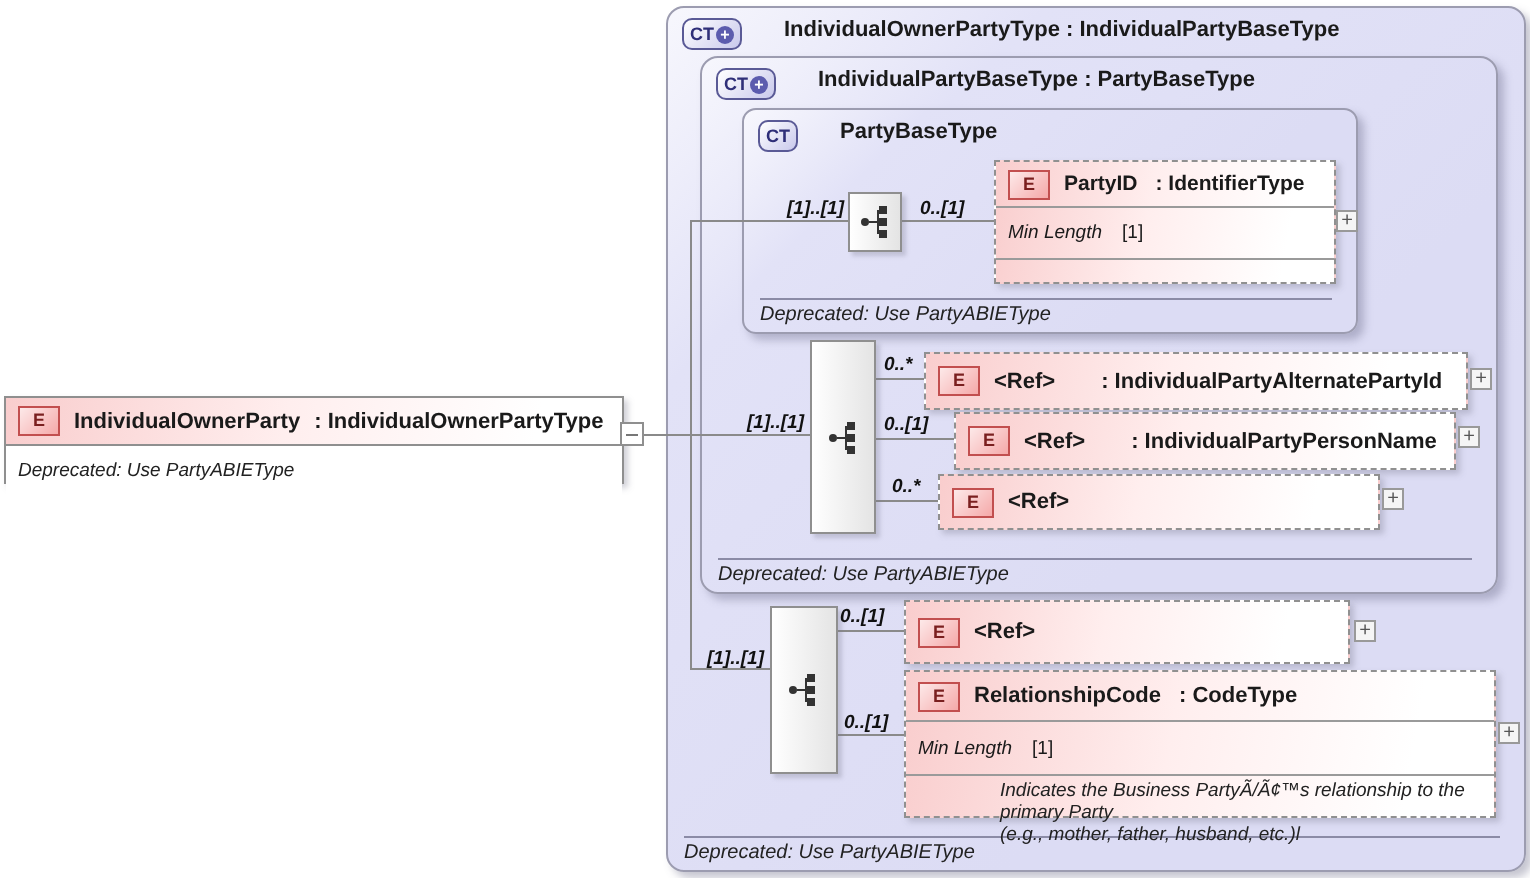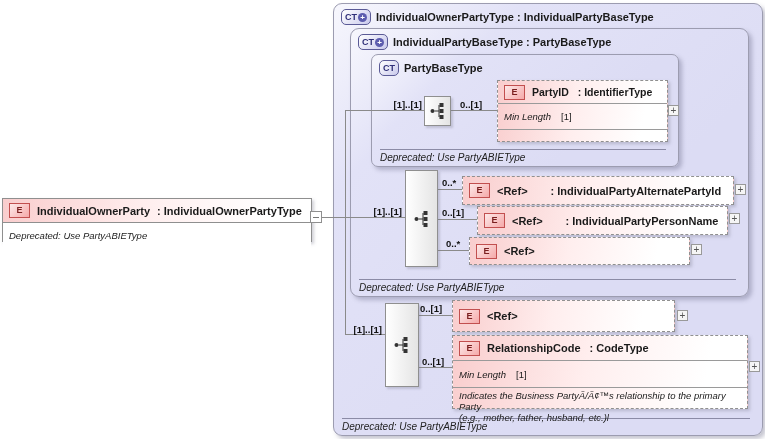--- a/index.html
+++ b/index.html
@@ -7,21 +7,21 @@
     --ct-border:#5a5a96; --e-border:#c24f4f; --container-border:#9c9cb0;
   }
   html,body{margin:0;padding:0;background:#ffffff;}
   body{font-family:"Liberation Sans",sans-serif;color:#1a1a1a;}
   #canvas{position:relative;width:765px;height:439px;background:#fff;overflow:hidden;}
 
   
   .ct{position:absolute;border:1px solid var(--container-border);border-radius:9px;
       background:linear-gradient(135deg,#f7f7fd 0%,#e2e2f7 22%,var(--lavender) 70%);
       box-shadow:3px 3px 4px rgba(90,90,120,.35);}
-  .ct-title{display:flex;align-items:center;gap:5px;padding:5px 7px;font-weight:bold;font-size:11px;}
+  .ct-title{display:flex;align-items:flex-start;gap:21px;padding:5px 7px;font-weight:bold;font-size:11px;}
   .ct-annot{position:absolute;left:8px;right:12px;bottom:3px;border-top:1px solid #8b8ba6;
             padding-top:2px;font-style:italic;font-size:10px;color:#222;}
 
   
   .badge-ct{display:inline-flex;align-items:center;gap:1px;height:14px;padding:0 3px;
             border:1px solid var(--ct-border);border-radius:5px;
             background:linear-gradient(135deg,#ffffff,#c9c9ec);
             color:#2f2f78;font-weight:bold;font-size:9px;flex:0 0 auto;}
   .plus-circle{width:9px;height:9px;border-radius:50%;background:#5c5cae;color:#fff;
                font-size:8px;line-height:9px;text-align:center;font-weight:bold;}
@@ -43,21 +43,21 @@
   
   .seq{position:absolute;border:1px solid #8f8f8f;
        background:linear-gradient(to right,#ffffff,#e4e4e4);
        box-shadow:2px 2px 2px rgba(120,120,140,.3);
        display:flex;align-items:center;justify-content:center;}
 
   
   .hline{position:absolute;height:1px;background:var(--line);}
   .vline{position:absolute;width:1px;background:var(--line);}
 
-  .card{position:absolute;font-size:9.5px;font-weight:bold;color:#111;}
+  .card{position:absolute;font-size:9.5px;font-weight:bold;font-style:italic;color:#111;}
   .t-right{text-align:right;} .t-center{text-align:left;}
 
   .plus{position:absolute;width:11px;height:11px;border:1px solid #999;background:#f5f5f5;
         color:#555;font-size:10px;line-height:10px;text-align:center;box-sizing:border-box;}
 
   .conn-box{position:absolute;width:12px;height:12px;border:1px solid #8f8f8f;background:#fff;
             box-sizing:border-box;display:flex;align-items:center;justify-content:center;}
   .conn-dash{width:6px;height:1px;background:#777;}
 </style>
 </head>
@@ -212,20 +212,20 @@
   <div class="el dashed" style="left:452px;top:335px;width:294px;height:72px;">
     <div class="el-header" style="height:24px;">
       <span class="badge-e">E</span>
       <span>RelationshipCode</span>
       <span style="margin-left:2px;">: CodeType</span>
     </div>
     <div class="el-row facet" style="height:18px;">
       <span class="facet-name">Min Length</span>
       <span>[1]</span>
     </div>
-    <div class="el-row annot" style="display:block;padding-top:2px;line-height:11px;">
+    <div class="el-row annot" style="display:block;padding-top:2px;line-height:11px;margin-left:41px;">
       <div>Indicates the Business PartyÃ/Ã¢™s relationship to the primary Party</div>
       <div>(e.g., mother, father, husband, etc.)l</div>
     </div>
   </div>
   <div class="plus" style="left:749px;top:361px;">+</div>
 
 </div>
 
 </body></html>

